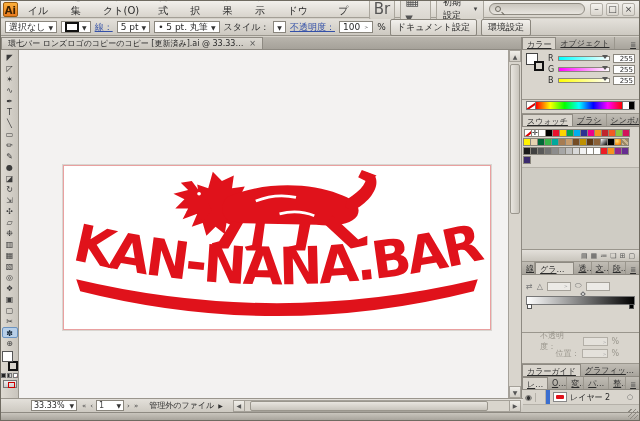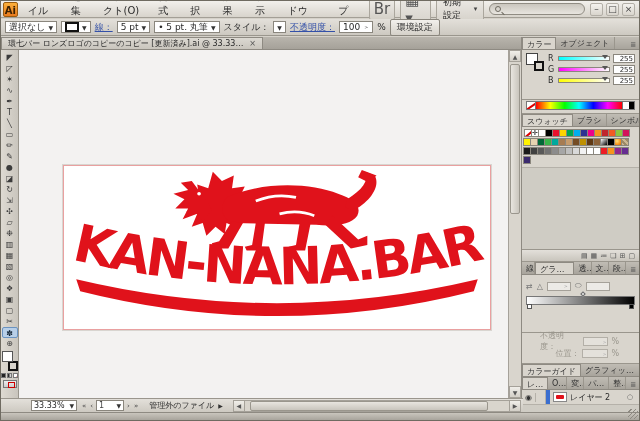--- a/index.html
+++ b/index.html
@@ -57,21 +57,21 @@
   
   .canvas { position:absolute; left:18px; top:0; right:118px; bottom:14px; background:#f3f2f1; overflow:hidden; }
   .artboard { position:absolute; left:44px; top:115px; width:428px; height:165px; background:#fff; border:1px solid #e9a0a0; box-shadow:0 0 0 1px #d8d5d0; }
   .vscroll { position:absolute; right:0; top:0; width:13px; bottom:0; background:#d9d5cd; border-left:1px solid #a5a199; }
   .vscroll .arr { position:absolute; left:0; width:12px; height:12px; font-size:6px; text-align:center; line-height:12px; color:#555; background:linear-gradient(#f0eee9,#d3cfc7); border:1px solid #a5a199; }
   .vscroll .arr.up { top:0; } .vscroll .arr.dn { bottom:0; }
   .vscroll .thumb { position:absolute; left:1px; top:14px; width:10px; height:150px; background:linear-gradient(90deg,#e8e5df,#c9c5bd); border:1px solid #9a968d; border-radius:2px; }
 
   
   .dock { position:absolute; right:0; top:-13px; width:118px; bottom:-8px; background:#c5c1b9; border-left:1px solid #8e8a82; font-size:8px; }
-  .ptabs { height:13px; background:linear-gradient(#c0bcb4,#a8a49c); border-bottom:1px solid #8e8a82; display:flex; align-items:flex-end; overflow:hidden; white-space:nowrap; }
+  .ptabs { height:13px; background:linear-gradient(#c0bcb4,#a8a49c); border-bottom:1px solid #8e8a82; display:flex; align-items:flex-end; overflow:hidden; white-space:nowrap;text-decoration:underline; }
   .ptab { padding:1px 4px; height:12px; line-height:11px; color:#333; border-right:1px solid #9a968d; overflow:hidden; text-overflow:ellipsis; max-width:64px; }
   .ptab.active { background:#d9d5cd; border:1px solid #8e8a82; border-bottom:none; }
   .pmenu { margin-left:auto; color:#555; font-size:7px; padding:0 3px; }
   .pbody { background:#d9d5cd; border-bottom:1px solid #9a968d; position:relative; }
 
   
   .color-body { height:50px; padding:3px 4px 0 4px; display:flex; gap:4px; }
   .cfs { position:relative; width:18px; height:18px; }
   .cfs .f { position:absolute; left:0; top:0; width:12px; height:12px; background:#fff; border:1px solid #444; }
   .cfs .s { position:absolute; right:0; bottom:0; width:10px; height:10px; border:2px solid #111; background:#d9d5cd; }
@@ -204,20 +204,21 @@
     <span>スタイル：</span>
     <span class="cb-field">
       <span class="cb-caret">▼</span>
     </span>
     <span class="cb-link">不透明度：</span>
     <span class="cb-field">
       <span>100</span>
       <span class="cb-caret">＞</span>
     </span>
     <span>%</span>
+    <span class="cb-btn">ドキュメント設定</span>
     <span class="cb-btn">環境設定</span>
   </div>
 
   <div class="tabbar">
     <div class="doctab">
       <span class="title">環七バー ロンズロゴのコピーのコピー [更新済み].ai @ 33.33% (CMYK/プレビュー)</span>
       <span class="close">×</span>
     </div>
   </div>
 

